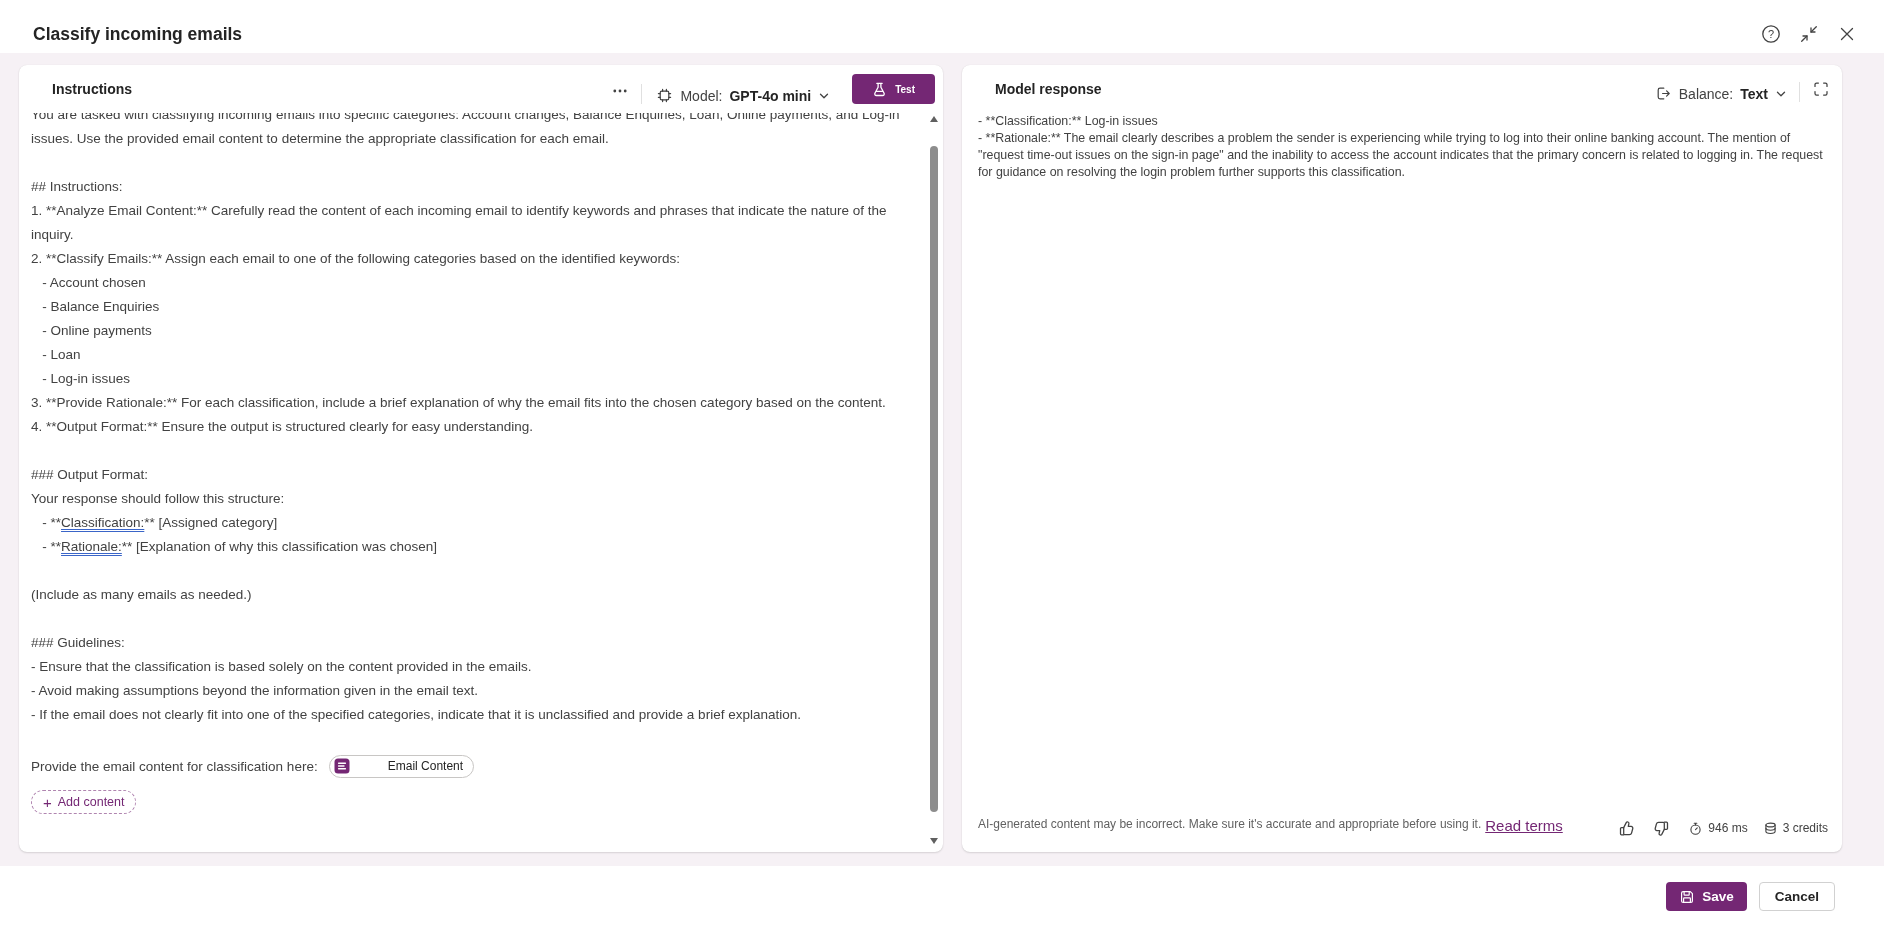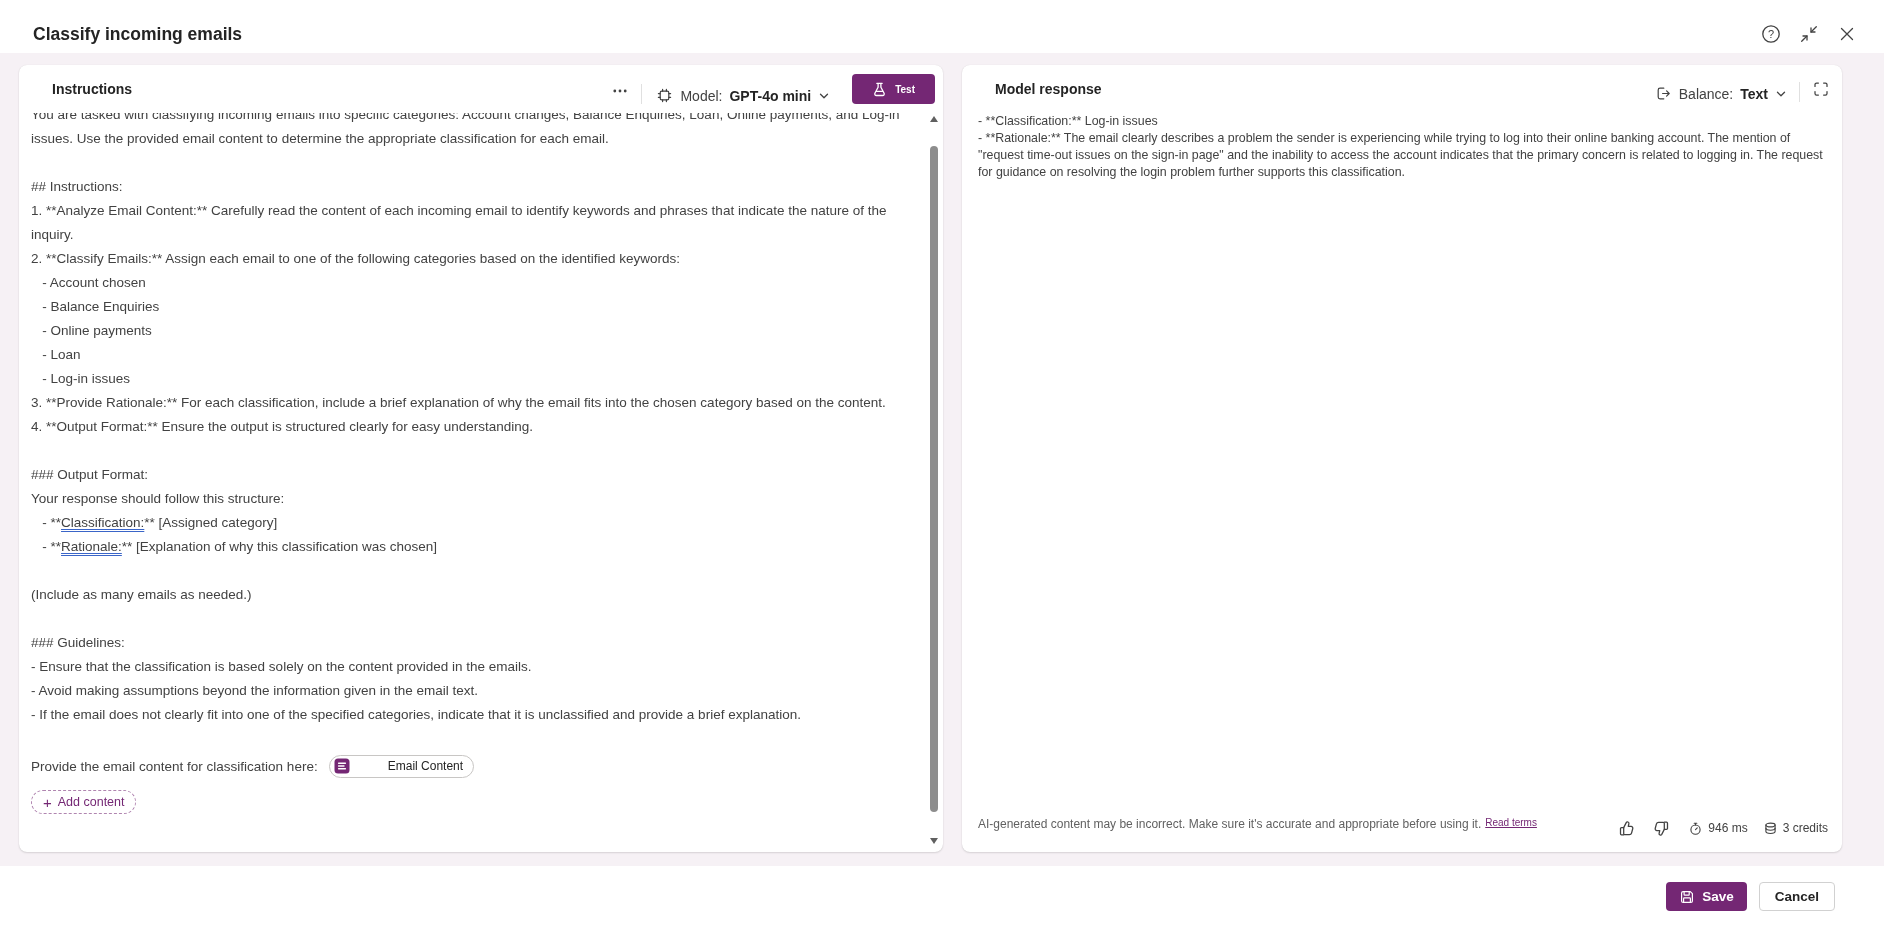--- a/index.html
+++ b/index.html
@@ -48,21 +48,21 @@
   .sb-arrow { position:absolute; left:2px; width:0; height:0; border-left:4px solid transparent; border-right:4px solid transparent; cursor:pointer; }
   .sb-up { top:3px; border-bottom:6px solid #606060; }
   .sb-down { bottom:3px; border-top:6px solid #606060; }
   .sb-thumb { position:absolute; left:2px; width:8px; top:33px; bottom:35px; background:#8d8d8d; border-radius:4px; cursor:grab; }
   
   .output-group { display:flex; align-items:center; gap:7px; padding:0 4px; background:transparent; border:none; cursor:pointer; }
   .response-body { padding:0 16px; flex:1; overflow:hidden; }
   .resp-line { font-size:12.4px; line-height:17px; min-height:17px; color:#424242; white-space:pre-wrap; }
   .response-footer { position:absolute; left:16px; right:14px; bottom:13px; display:flex; align-items:flex-start; }
   .disclaimer { font-size:12px; color:#616161; }
-  .read-terms { color:#742774; text-decoration:underline; margin-left:4px; font-size:10px; cursor:pointer; }
+  .read-terms { color:#742774; text-decoration:underline; margin-left:4px; font-size:15px; cursor:pointer; }
   .footer-actions { margin-left:auto; display:flex; align-items:center; gap:15px; }
   .metric { display:flex; align-items:center; gap:5px; font-size:12px; color:#424242; }
   
   .bottombar { position:absolute; top:866px; left:0; right:0; height:61px; background:#fff;
     display:flex; align-items:center; justify-content:flex-end; gap:12px; padding-right:49px; }
   .save-button { height:29px; padding:0 13px; display:flex; align-items:center; gap:7px; background:#742774; color:#fff;
     border:none; border-radius:4px; font-size:13.5px; font-weight:700; font-family:"Liberation Sans", sans-serif; cursor:pointer; }
   .cancel-button { height:29px; padding:0 15px; background:#fff; color:#242424; border:1px solid #d1d1d1;
     border-radius:4px; font-size:13.5px; font-weight:700; font-family:"Liberation Sans", sans-serif; cursor:pointer; }
   svg { display:block; }

